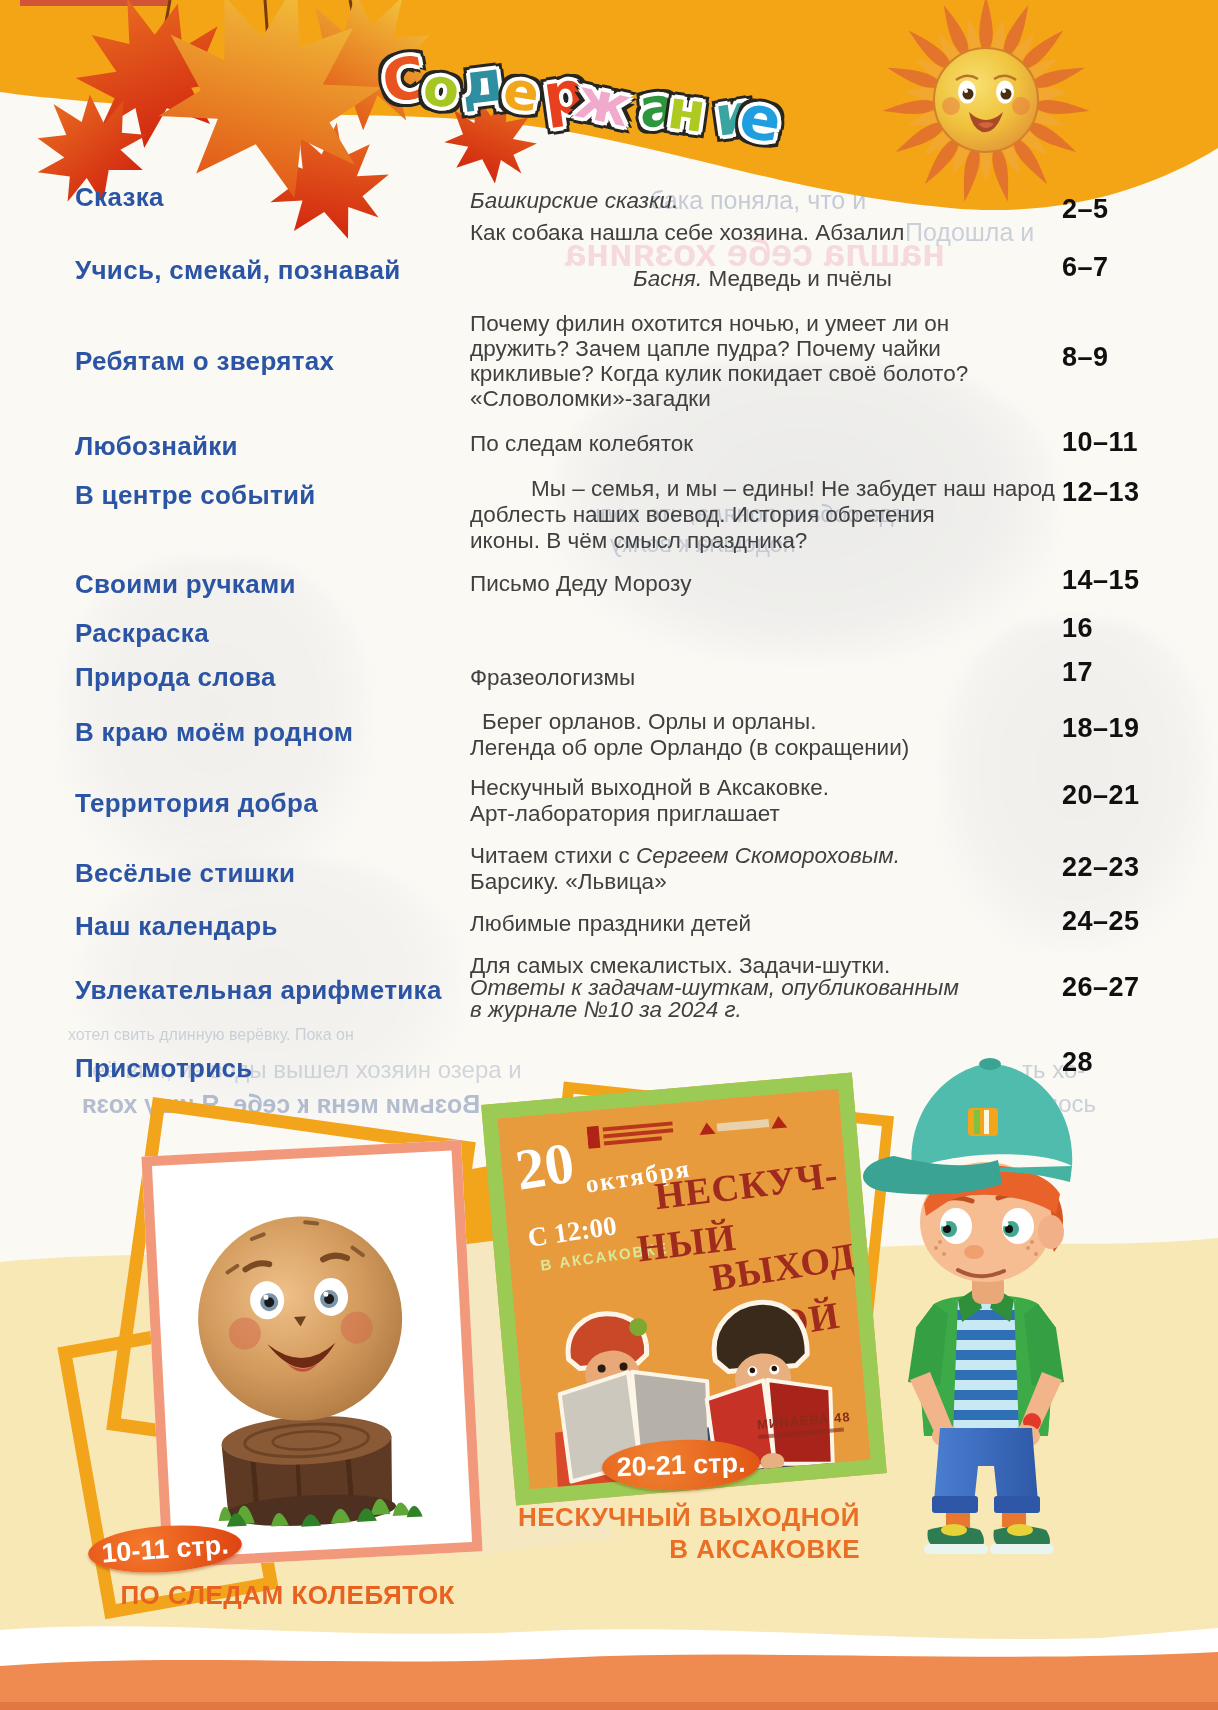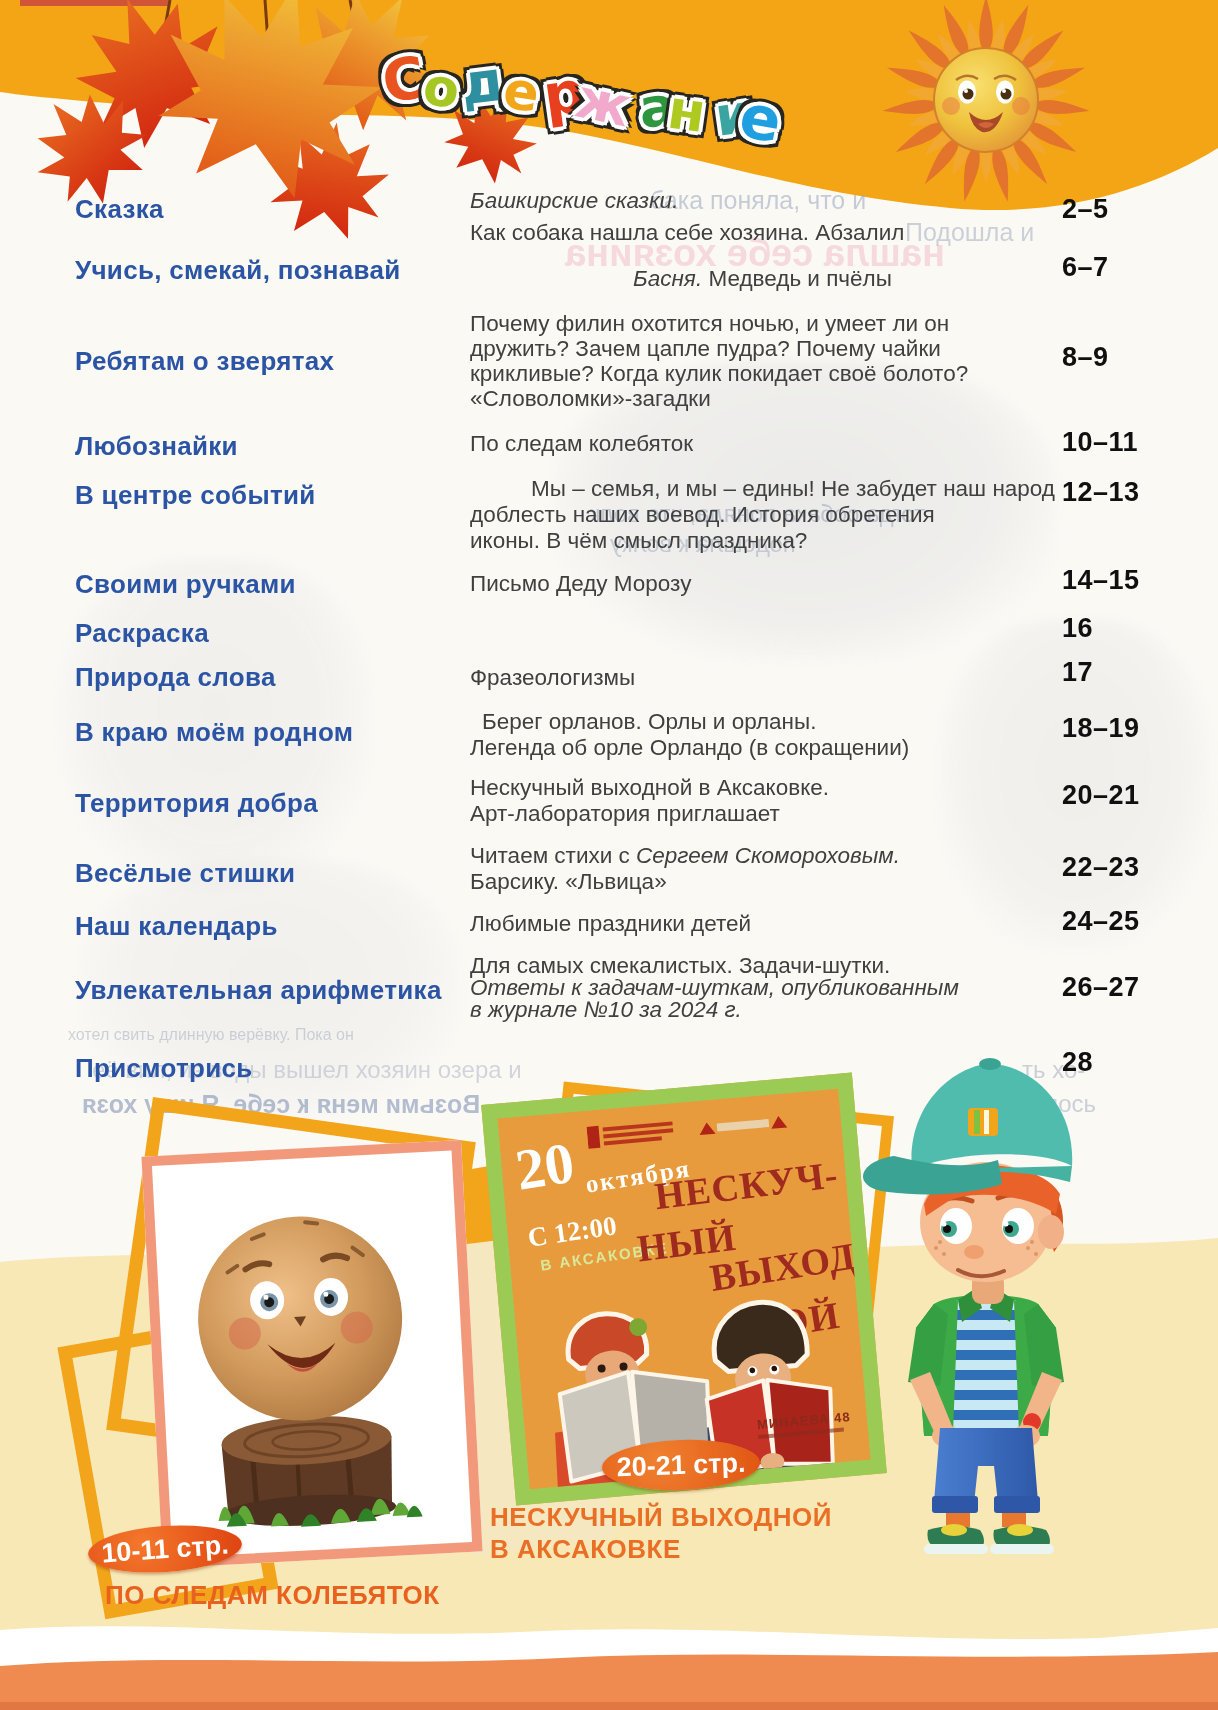--- a/index.html
+++ b/index.html
@@ -28,21 +28,21 @@
          filter:blur(6px);}
   
   .frame{position:absolute;border:13px solid #F2A41B;background:transparent;}
   .sheet{position:absolute;}
   #kolobok-photo{position:absolute;left:152px;top:1148px;width:300px;height:392px;
       background:#fff;border:10px solid #F2997C;transform:rotate(-3deg);overflow:hidden;}
   .badge{position:absolute;display:flex;align-items:center;justify-content:center;
       border-radius:50%;color:#fff;font-weight:700;font-size:27px;
       background:radial-gradient(circle at 35% 35%,#F4772B,#DD4210);
       box-shadow:0 2px 3px rgba(120,40,0,.35);}
-  .capline{position:absolute;text-align:left;font-weight:700;letter-spacing:.5px;}
+  .capline{position:absolute;text-align:right;font-weight:700;letter-spacing:.5px;}
   #poster{position:absolute;left:498px;top:1088px;width:372px;height:402px;
       transform:rotate(-5deg);background:#E89B3C;border:15px solid #9CCB55;
       box-sizing:border-box;overflow:hidden;}
   #poster .ptxt{position:absolute;color:#fff;}
   .ptitle{position:absolute;font-family:"Liberation Serif","DejaVu Serif",serif;
       font-weight:700;color:#9E2B1E;letter-spacing:1px;}
   
 </style>
 </head>
 <body>
@@ -149,21 +149,21 @@
       <div class="ghost" style="left: 590px; top: 500px; font-size: 24px; color: rgb(147, 160, 184); opacity: 0.5; font-weight: 400; filter: blur(0.6px); transform: scaleX(-1);">тогда  собака  поняла,  что  волк</div>
       <div class="ghost" style="left: 610px; top: 530px; font-size: 24px; color: rgb(147, 160, 184); opacity: 0.45; font-weight: 400; filter: blur(0.6px); transform: scaleX(-1);">подошла  к  волку</div>
       <div class="ghost" style="left: 68px; top: 1026px; font-size: 16px; color: rgb(168, 178, 196); opacity: 0.55; font-weight: 400; filter: blur(0.6px);">хотел свить длинную верёвку. Пока он</div>
       <div class="ghost" style="left: 68px; top: 1056px; font-size: 24px; color: rgb(168, 178, 196); opacity: 0.5; font-weight: 400; filter: blur(0.6px); margin-left: 24px;">её вил, из воды вышел хозяин озера и</div>
       <div class="ghost" style="left: 82px; top: 1090px; font-size: 25px; color: rgb(132, 150, 184); opacity: 0.6; font-weight: 700; filter: blur(0.6px); transform: scaleX(-1);">Возьми меня к себе. Я ищу хозя</div>
       <div class="ghost" style="left: 1022px; top: 1056px; font-size: 24px; color: rgb(154, 166, 190); opacity: 0.5; font-weight: 400; filter: blur(0.6px);">ть  хо-</div>
       <div class="ghost" style="left: 1044px; top: 1090px; font-size: 24px; color: rgb(154, 166, 190); opacity: 0.5; font-weight: 400; filter: blur(0.6px);">лось</div>
     </div>
 
   <div id="toc">
-      <div class="sec" style="top: 196px; text-align: right;">Сказка</div>
+      <div class="sec" style="top: 184px; text-align: right;">Сказка</div>
       <div class="descline" style="top: 188px;"><i>Башкирские сказки.</i></div>
       <div class="descline" style="top: 220px;"><span>Как собака нашла себе хозяина. Абзалил</span></div>
       <div class="pg" style="top: 186px; margin-top: 8px;">2–5</div>
       <div class="sec" style="top: 257px;">Учись, смекай, познавай</div>
       <div class="descline" style="top: 266px; text-align: center;"><i>Басня.</i><span> Медведь и пчёлы</span></div>
       <div class="pg" style="top: 252px;">6–7</div>
       <div class="sec" style="top: 348px;">Ребятам о зверятах</div>
       <div class="descline" style="top: 311px;"><span>Почему филин охотится ночью, и умеет ли он</span></div>
       <div class="descline" style="top: 336px;"><span>дружить? Зачем цапле пудра? Почему чайки</span></div>
       <div class="descline" style="top: 361px;"><span>крикливые? Когда кулик покидает своё болото?</span></div>

